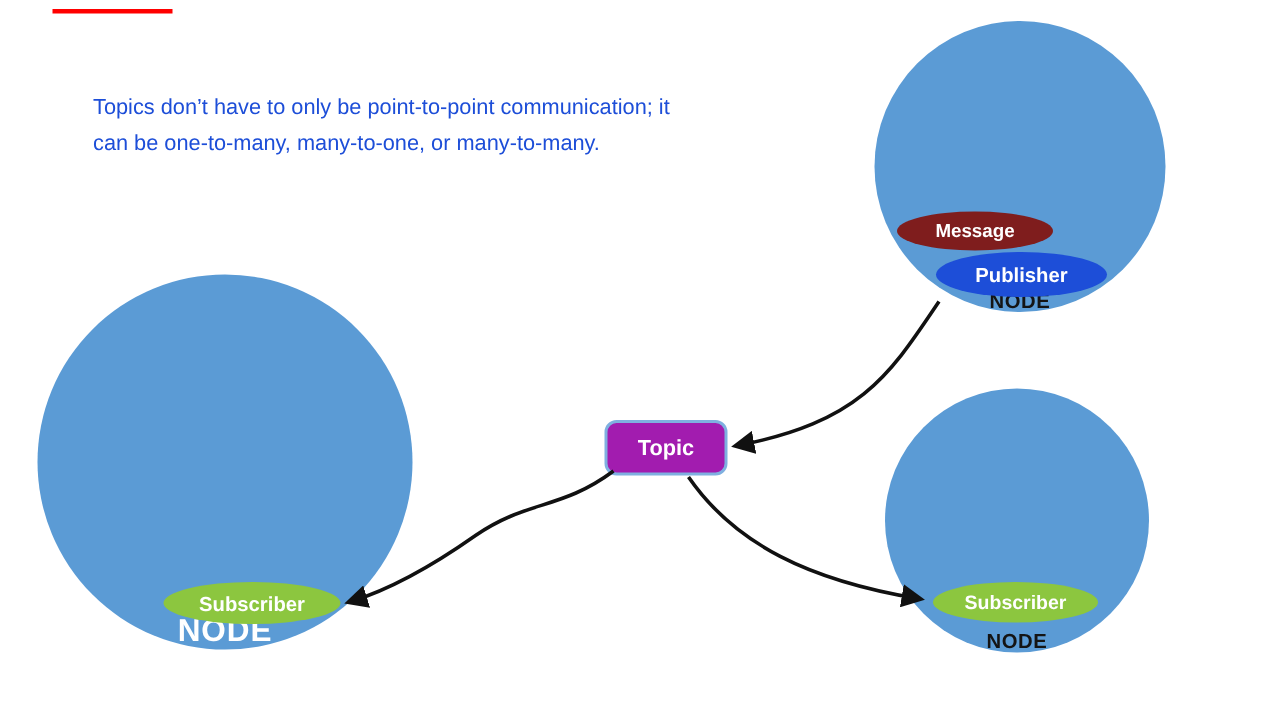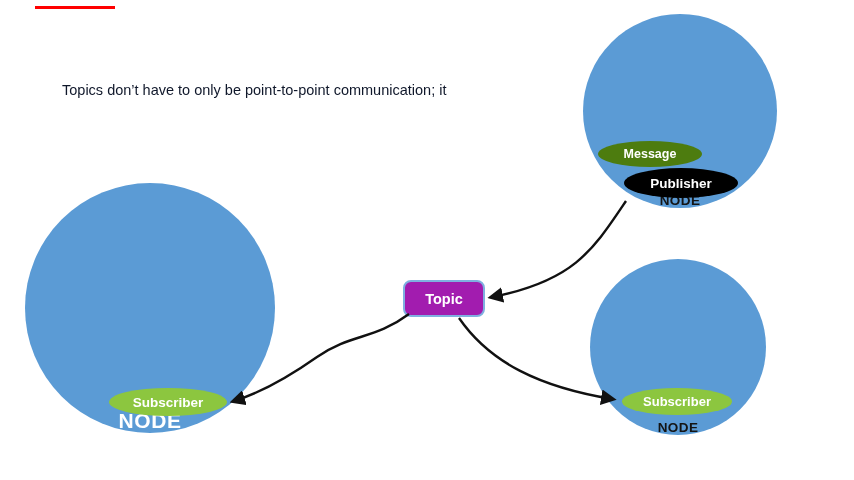--- a/index.html
+++ b/index.html
@@ -2,55 +2,56 @@
 <html><head>
 <meta charset="utf-8">
 <style>
   * { margin:0; padding:0; box-sizing:border-box; }
   html,body { background:#ffffff; font-family:"Liberation Sans", sans-serif; }
   .canvas { position:relative; width:854px; height:480px; background:#ffffff; overflow:hidden; }
 
   .red-line { position:absolute; left:35px; top:6px; width:80px; height:3px; background:#ff0000; }
 
   .caption { position:absolute; left:62px; top:60px; width:460px;
-             font-size:14.5px; line-height:24px; color:#0f172a;margin-top:18px; }
+             font-size:14.5px; line-height:24px; color:#1d4ed8; }
 
   .circle { position:absolute; border-radius:50%; background:#5b9bd5;
             display:flex; align-items:flex-end; justify-content:center; z-index:1; }
   .left-node { left:25px; top:183px; width:250px; height:250px; }
   .top-right-node { left:583px; top:14px; width:194px; height:194px; }
   .bottom-right-node { left:590px; top:259px; width:176px; height:176px; }
 
   .node-label { font-weight:bold; }
   .node-label.big { color:#ffffff; font-size:21px; letter-spacing:0.6px; }
   .node-label.small { color:#141414; font-size:13.5px; letter-spacing:0.4px; }
 
   .pill { position:absolute; display:flex; align-items:center; justify-content:center;
           border-radius:50%; color:#ffffff; font-weight:bold; z-index:2; }
   .left-sub { left:84px; top:205px; width:118px; height:28px; background:#8cc63f; font-size:13.5px; }
-  .msg     { left:15px; top:127px; width:104px; height:26px; background:#4d7c0f; font-size:12.5px; }
-  .pub     { left:41px; top:154px; width:114px; height:30px; background:#000000; font-size:13.5px; }
+  .msg     { left:15px; top:127px; width:104px; height:26px; background:#7f1d1d; font-size:12.5px; }
+  .pub     { left:41px; top:154px; width:114px; height:30px; background:#1d4ed8; font-size:13.5px; }
   .br-sub  { left:32px; top:129px; width:110px; height:27px; background:#8cc63f; font-size:13px; }
 
   .topic-box { position:absolute; left:403px; top:280px; width:82px; height:37px;
                background:#a21caf; border:2px solid #7fb0e0; border-radius:8px;
                display:flex; align-items:center; justify-content:center;
                color:#ffffff; font-weight:bold; font-size:14.5px; z-index:3; }
 
   .arrows { position:absolute; left:0; top:0; z-index:5; pointer-events:none; }
 </style>
 </head>
 <body>
 
 <div class="canvas">
 
   <div class="red-line"></div>
 
   <div class="caption">
     <div>Topics don’t have to only be point-to-point communication; it</div>
+    <div>can be one-to-many, many-to-one, or many-to-many.</div>
   </div>
 
   <div class="circle left-node">
     <span class="node-label big">NODE</span>
     <span class="pill green left-sub">Subscriber</span>
   </div>
 
   <div class="circle top-right-node">
     <span class="node-label small">NODE</span>
     <span class="pill msg">Message</span>

